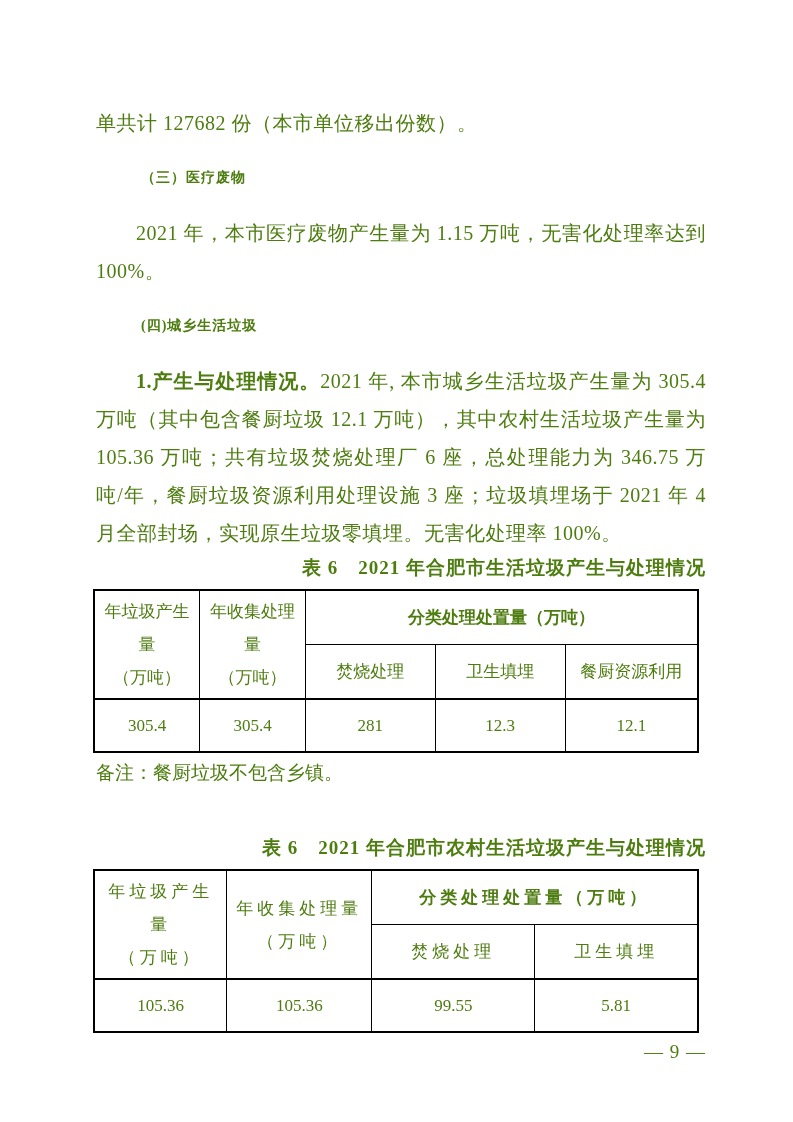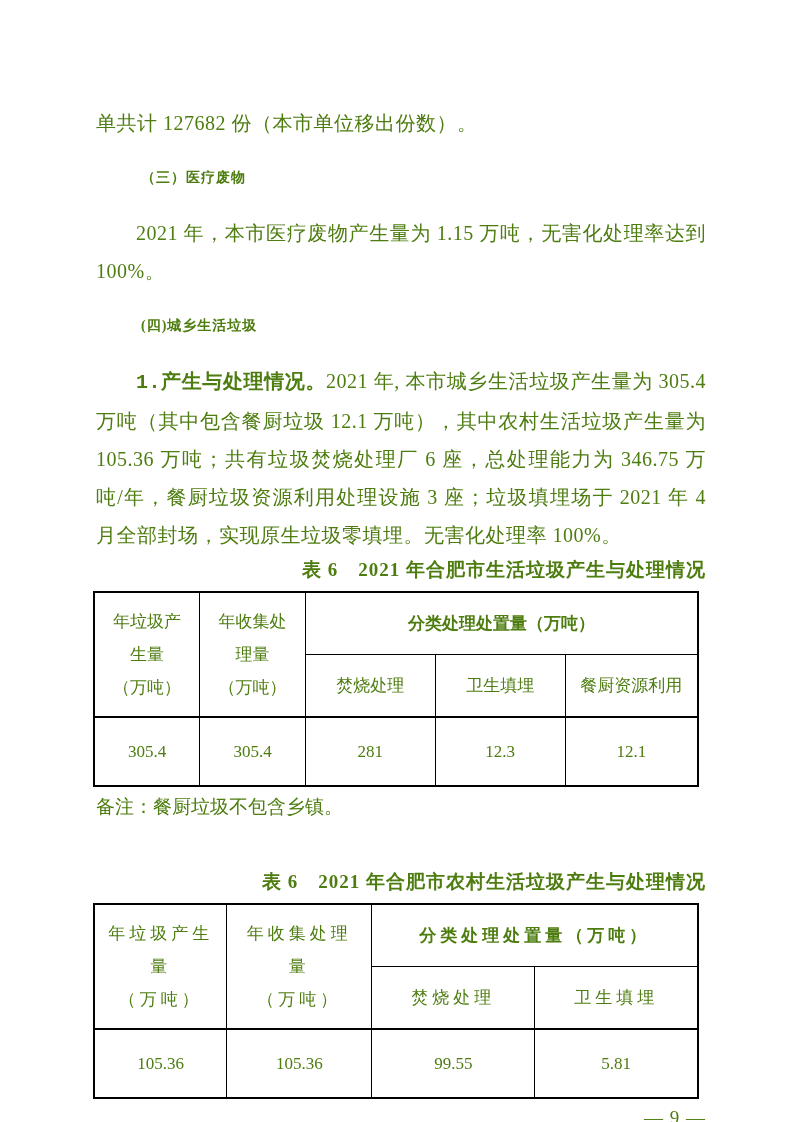--- a/index.html
+++ b/index.html
@@ -32,21 +32,21 @@
   .noindent { text-indent: 0; }
   .indent { text-indent: 2em; }
   .heading {
     font-size: 14px;
     line-height: 38px;
     font-weight: bold;
     text-indent: 2em;
     margin: 17px;
     letter-spacing: 1px;
   }
-  .lead { font-weight: bold; font-family: Liberation Mono, monospace; }
+  .lead { font-weight: bold; }
   .table-title {
     font-size: 19px;
     font-weight: bold;
     text-align: right;
     margin: 1px 0 6px 0;
     line-height: 30px;
     letter-spacing: 1px;
   }
   .t7-title { margin-top: 46px; }
   table.data-table {
@@ -54,21 +54,21 @@
     table-layout: fixed;
     width: 606px;
     margin-left: -3px;
     border: 2px solid #000;
   }
   table.data-table td {
     border: 1px solid #000;
     text-align: center;
     vertical-align: middle;
     font-size: 17px;
-    padding: 12px;
+    padding: 4px;
   }
   .hcell { line-height: 32px; }
   .hcell div { line-height: 33px; }
   .group-cell { height: 32px; font-weight: bold; }
   .sub-cell  { height: 32px; }
   tr.vrow td {
     height: 43px;
     border-top: 2px solid #000;
     font-size: 17px;
   }

